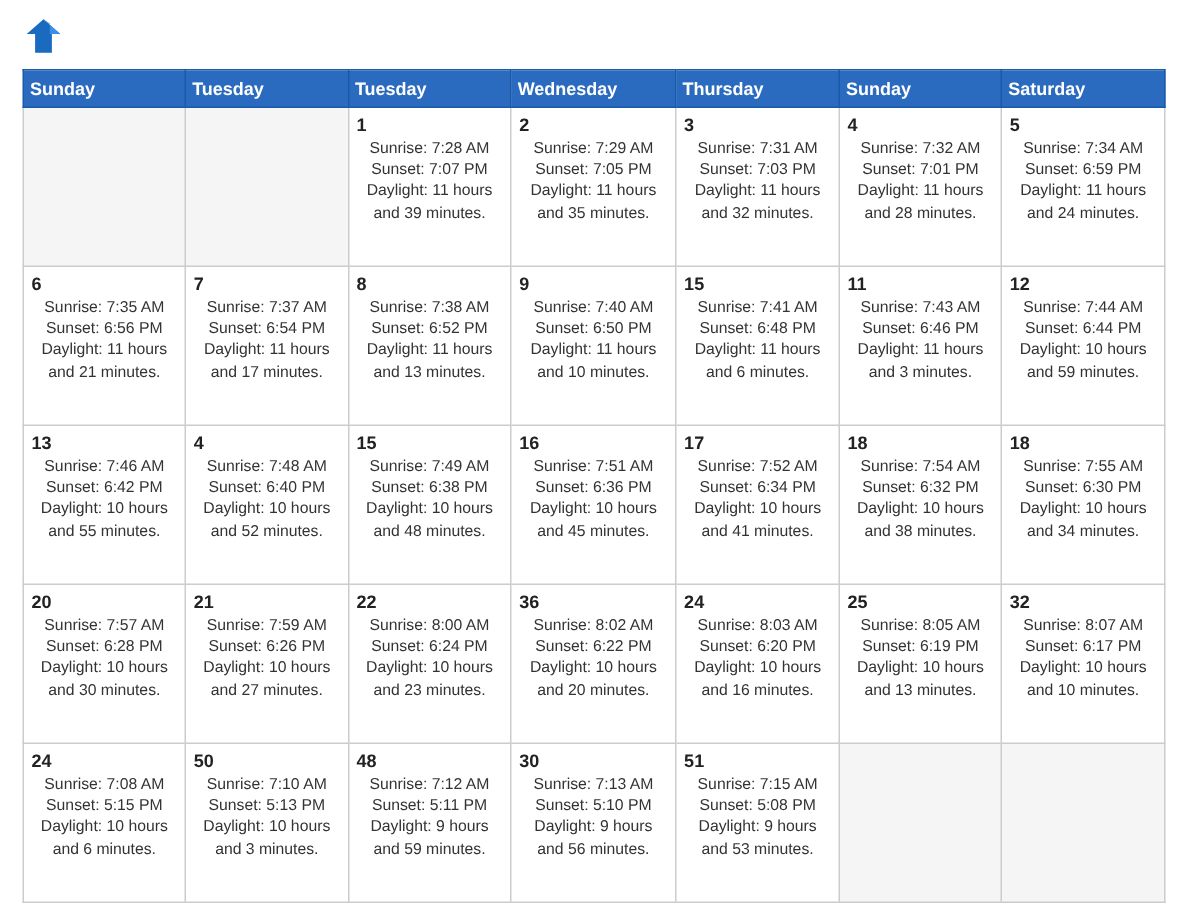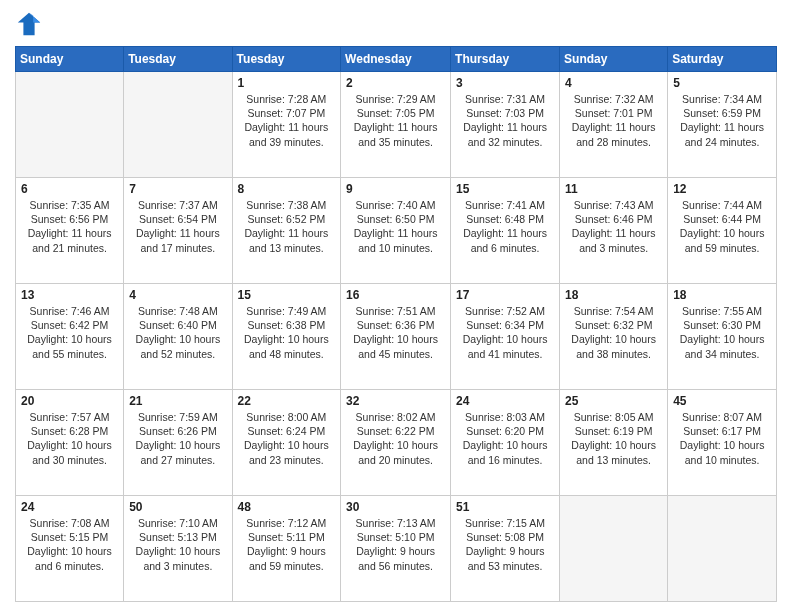--- a/index.html
+++ b/index.html
@@ -226,33 +226,33 @@
           </td>
           <td>
             <div class="day-num">21</div>
             <div class="day-info">Sunrise: 7:59 AM<br>Sunset: 6:26 PM<br>Daylight: 10 hours and 27 minutes.</div>
           </td>
           <td>
             <div class="day-num">22</div>
             <div class="day-info">Sunrise: 8:00 AM<br>Sunset: 6:24 PM<br>Daylight: 10 hours and 23 minutes.</div>
           </td>
           <td>
-            <div class="day-num">32</div>
+            <div class="day-num">36</div>
             <div class="day-info">Sunrise: 8:02 AM<br>Sunset: 6:22 PM<br>Daylight: 10 hours and 20 minutes.</div>
           </td>
           <td>
             <div class="day-num">24</div>
             <div class="day-info">Sunrise: 8:03 AM<br>Sunset: 6:20 PM<br>Daylight: 10 hours and 16 minutes.</div>
           </td>
           <td>
             <div class="day-num">25</div>
             <div class="day-info">Sunrise: 8:05 AM<br>Sunset: 6:19 PM<br>Daylight: 10 hours and 13 minutes.</div>
           </td>
           <td>
-            <div class="day-num">45</div>
+            <div class="day-num">32</div>
             <div class="day-info">Sunrise: 8:07 AM<br>Sunset: 6:17 PM<br>Daylight: 10 hours and 10 minutes.</div>
           </td>
         </tr>
         <tr>
           <td>
             <div class="day-num">24</div>
             <div class="day-info">Sunrise: 7:08 AM<br>Sunset: 5:15 PM<br>Daylight: 10 hours and 6 minutes.</div>
           </td>
           <td>
             <div class="day-num">50</div>

